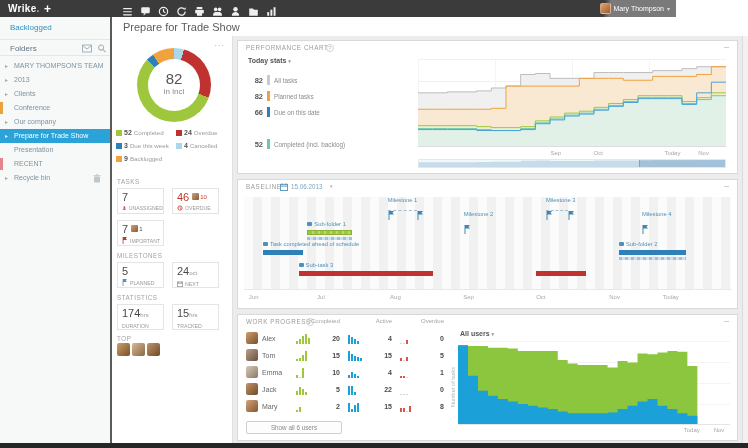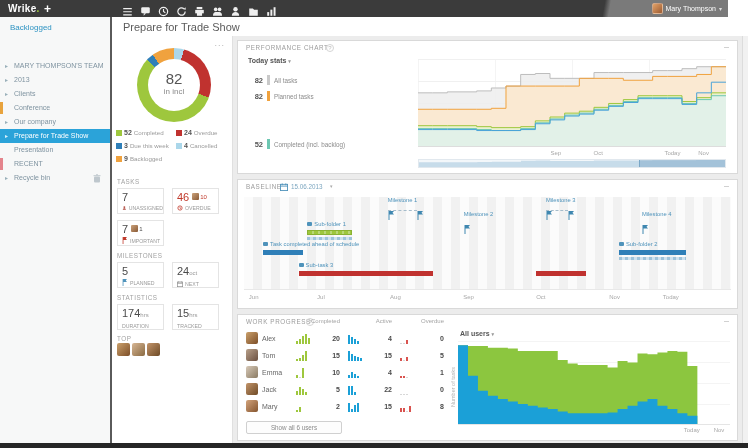--- a/index.html
+++ b/index.html
@@ -1,20 +1,20 @@
 <!DOCTYPE html>
 <html><head>
 <meta charset="utf-8">
 <style>
   *{margin:0;padding:0;box-sizing:border-box}
   body{font-family:"Liberation Sans",sans-serif;background:#fff}
   .screen{position:relative;width:748px;height:448px;overflow:hidden;background:#fff}
 
   
-  .topbar{position:absolute;left:0;top:0;width:728px;height:17px;
+  .topbar{position:absolute;left:0;top:0;width:676px;height:17px;
     background:linear-gradient(100deg,#3b3b3b 0 596px,#7a7a7a 602px);z-index:9}
   .logo{position:absolute;left:8px;top:3px;color:#fff;font-size:10px;font-weight:bold;letter-spacing:.3px;cursor:pointer}
   .logo b{color:#9ec73d}
   .tb-plus{position:absolute;left:44px;top:2px;color:#fff;font-size:12px;font-weight:bold;cursor:pointer}
   .tb-icons{position:absolute;left:122px;top:3px;display:flex;gap:7px}
   .tb-icon{width:11px;height:11px;opacity:.92;cursor:pointer}
   .tb-user{position:absolute;right:6px;top:3px;display:flex;align-items:center;gap:3px;color:#fff;font-size:7px;cursor:pointer}
   .tb-avatar{width:11px;height:11px;border-radius:2px;background:linear-gradient(135deg,#e2a268,#9c5b32);border:1px solid rgba(255,255,255,.35)}
   .tb-caret{font-size:6px;color:#ddd}
 
@@ -161,20 +161,31 @@
       </div>
     <div class="tb-user">
       <span class="tb-avatar"></span>
       <span>Mary Thompson</span>
       <span class="tb-caret">▾</span>
     </div>
   </div>
 
   <div class="sidebar">
     <div class="sb-dashboard">Backlogged</div>
+    <div class="sb-folders">
+      <span class="sb-folders-label">Folders</span>
+      <svg class="sb-fic" style="left:82px" viewBox="0 0 10 9">
+          <rect x="0.5" y="1" width="9" height="7" fill="none" stroke="#8fa3ae" stroke-width="1"></rect>
+          <path d="M0.5 1.5l4.5 3.5 4.5-3.5" fill="none" stroke="#8fa3ae" stroke-width="1"></path>
+        </svg>
+      <svg class="sb-fic" style="left:97px" viewBox="0 0 10 10">
+          <circle cx="4" cy="4" r="2.8" fill="none" stroke="#8fa3ae" stroke-width="1.2"></circle>
+          <path d="M6.2 6.2L9 9" stroke="#8fa3ae" stroke-width="1.2"></path>
+        </svg>
+    </div>
     <div class="sb-items">
       <div class="sb-item"><span class="arrow">▸</span><span>MARY THOMPSON'S TEAM</span></div>
       <div class="sb-item"><span class="arrow">▸</span><span>2013</span></div>
       <div class="sb-item"><span class="arrow">▸</span><span>Clients</span></div>
       <div class="sb-item"><span class="sb-marker" style="background: rgb(232, 163, 61);"></span><span>Conference</span></div>
       <div class="sb-item"><span class="arrow">▸</span><span>Our company</span></div>
       <div class="sb-item selected"><span class="arrow">▸</span><span>Prepare for Trade Show</span></div>
       <div class="sb-item"><span>Presentation</span></div>
       <div class="sb-item"><span class="sb-marker" style="background: rgb(228, 132, 140);"></span><span>RECENT</span></div>
       <div class="sb-item"><span class="arrow">▸</span><span>Recycle bin</span>
@@ -311,20 +322,25 @@
       <div class="todaystats"><span>Today stats</span> <span class="ts-caret">▾</span></div>
       <div class="ps-row" style="top:32px">
           <span class="ps-val">82</span>
           <span class="ps-bar" style="background: rgb(201, 201, 201);"></span>
           <span class="ps-label">All tasks</span>
         </div>
       <div class="ps-row" style="top:48px">
           <span class="ps-val">82</span>
           <span class="ps-bar" style="background: rgb(240, 162, 62);"></span>
           <span class="ps-label">Planned tasks</span>
+        </div>
+      <div class="ps-row" style="top:64px">
+          <span class="ps-val">66</span>
+          <span class="ps-bar" style="background: rgb(47, 127, 184);"></span>
+          <span class="ps-label">Due on this date</span>
         </div>
       <div class="ps-row" style="top:96px">
           <span class="ps-val">52</span>
           <span class="ps-bar" style="background: rgb(109, 199, 178);"></span>
           <span class="ps-label">Completed (incl. backlog)</span>
         </div>
       <div class="perf-chart" id="perf-chart">
           <svg viewBox="0 0 100 100" preserveAspectRatio="none" style="position: absolute; inset: 0px; width: 100%; height: 100%; overflow: visible;">
             <polygon points="0,38.89 4.76,38.89 4.76,38.89 9.52,38.89 9.52,37.78 14.29,37.78 14.29,37.78 19.05,37.78 19.05,36.67 23.81,36.67 23.81,33.33 28.57,33.33 28.57,31.11 33.33,31.11 33.33,17.78 38.1,17.78 38.1,16.67 42.86,16.67 42.86,22.22 47.62,22.22 47.62,22.22 52.38,22.22 52.38,22.22 57.14,22.22 57.14,15.56 61.9,15.56 61.9,15.56 66.67,15.56 66.67,15.56 71.43,15.56 71.43,15.56 76.19,15.56 76.19,13.33 80.95,13.33 80.95,13.33 85.71,13.33 85.71,11.11 90.48,11.11 90.48,8.89 95.24,8.89 95.24,8.89 100,8.89 100,100 0,100" fill="#ededed" fill-opacity="0.85" stroke="none"></polygon>
             <polygon points="0,57.78 4.76,57.78 4.76,57.78 9.52,57.78 9.52,57.78 14.29,57.78 14.29,57.78 19.05,57.78 19.05,57.78 23.81,57.78 23.81,56.67 28.57,56.67 28.57,31.11 33.33,31.11 33.33,31.11 38.1,31.11 38.1,31.11 42.86,31.11 42.86,31.11 47.62,31.11 47.62,31.11 52.38,31.11 52.38,22.22 57.14,22.22 57.14,22.22 61.9,22.22 61.9,22.22 66.67,22.22 66.67,24.44 71.43,24.44 71.43,24.44 76.19,24.44 76.19,20 80.95,20 80.95,20 85.71,20 85.71,20 90.48,20 90.48,17.78 95.24,17.78 95.24,8.89 100,8.89 100,100 0,100" fill="#fbe8cd" fill-opacity="0.85" stroke="none"></polygon>

